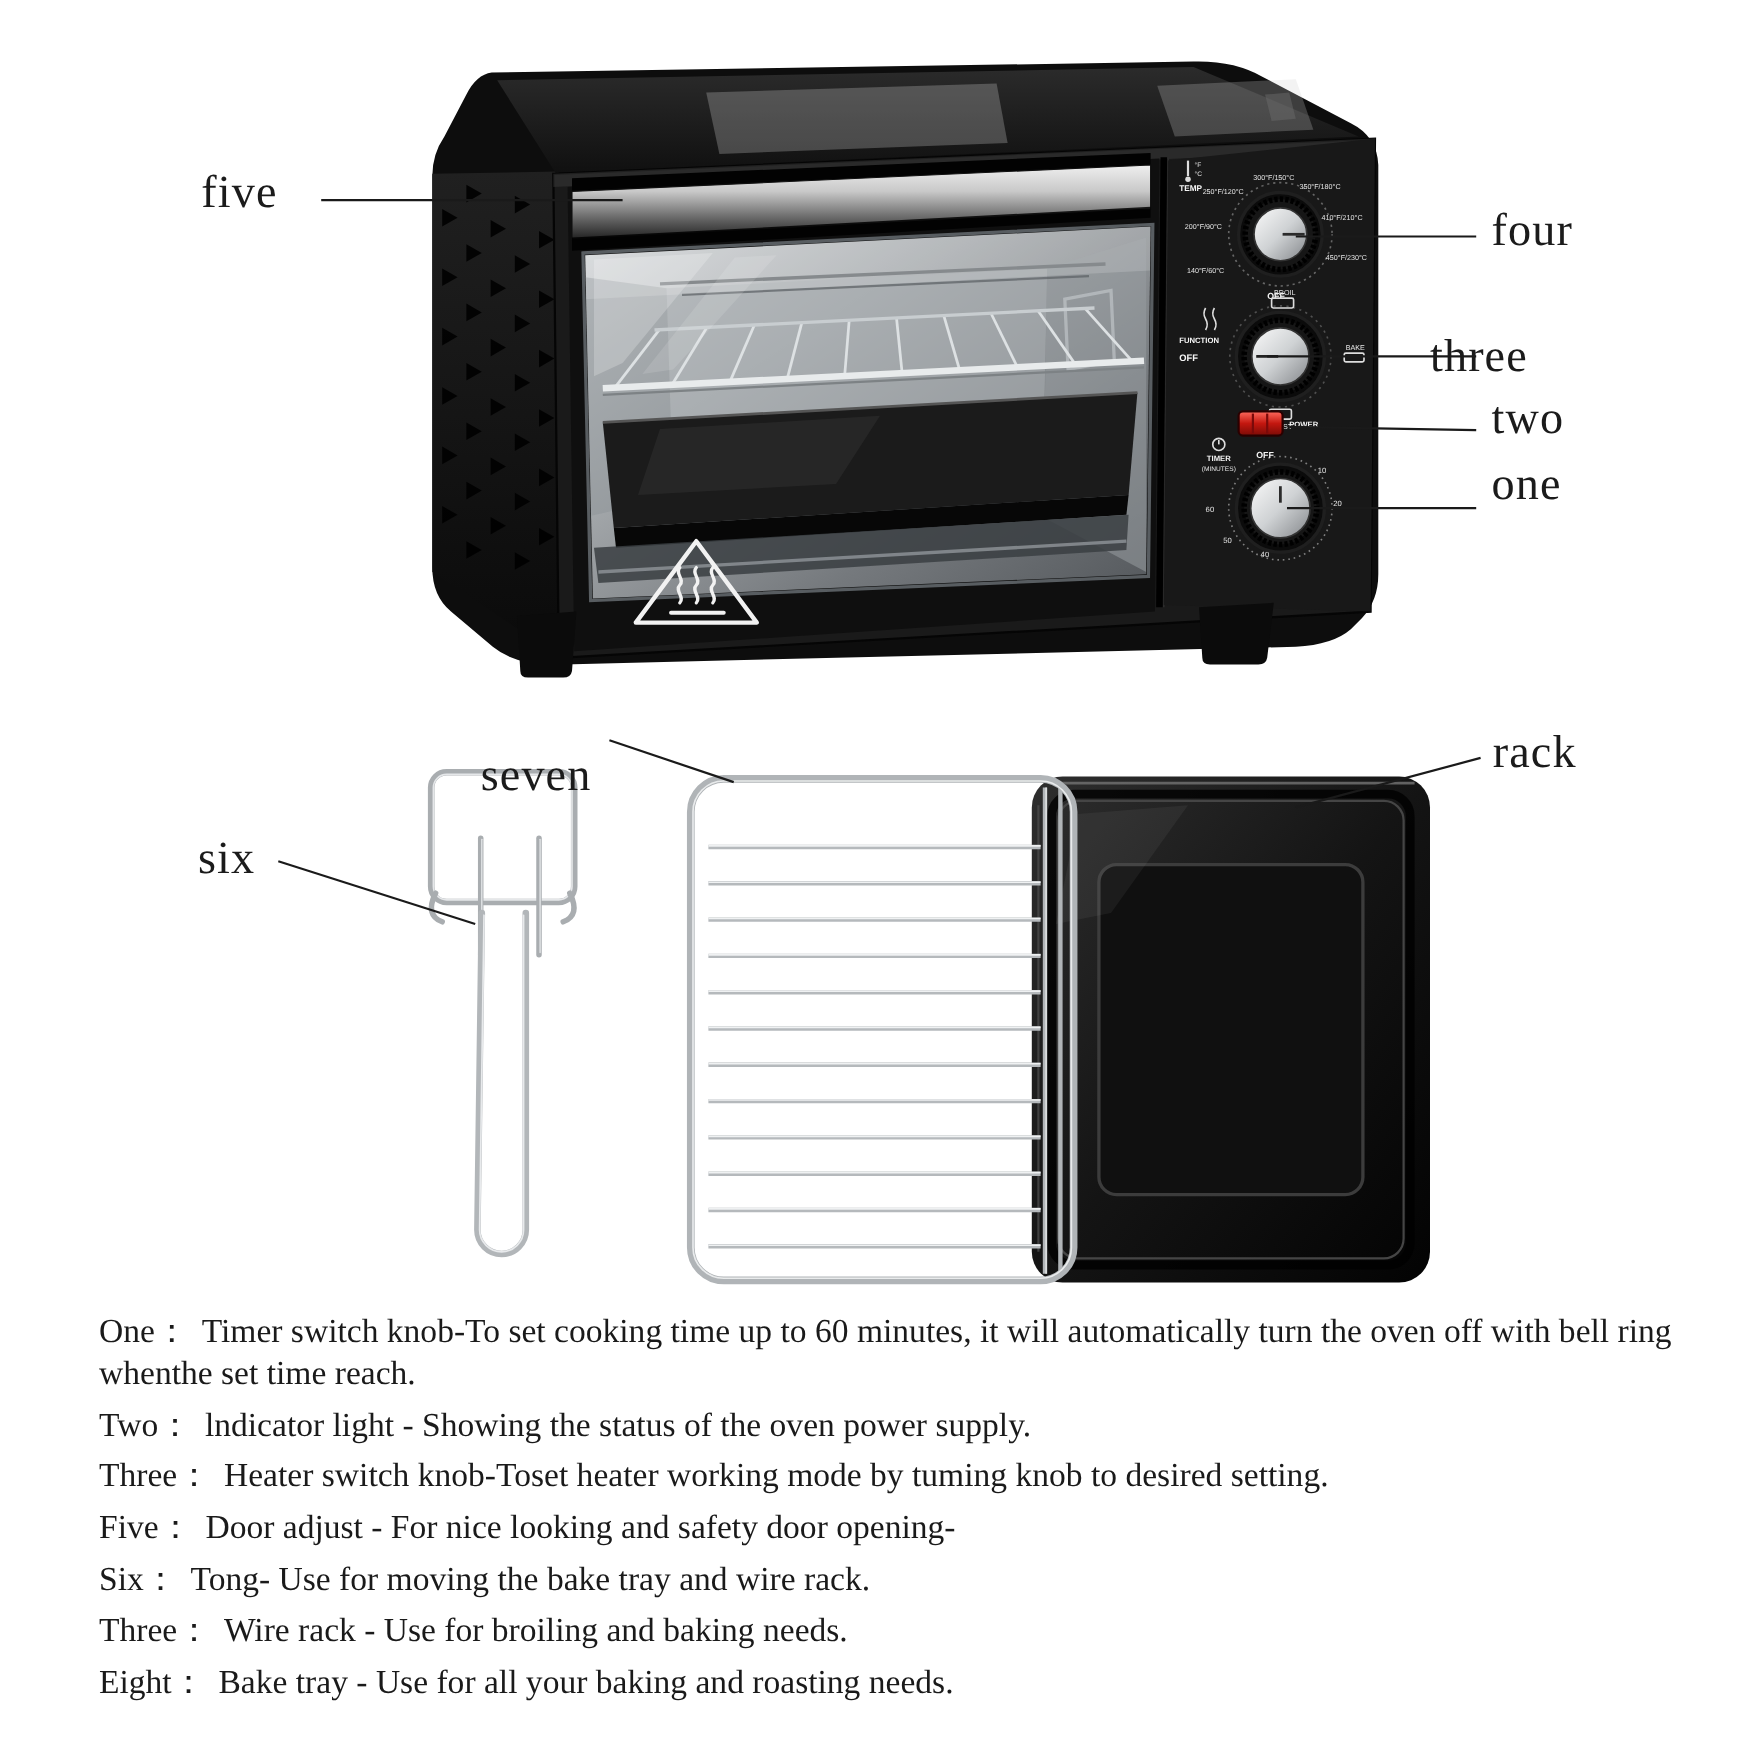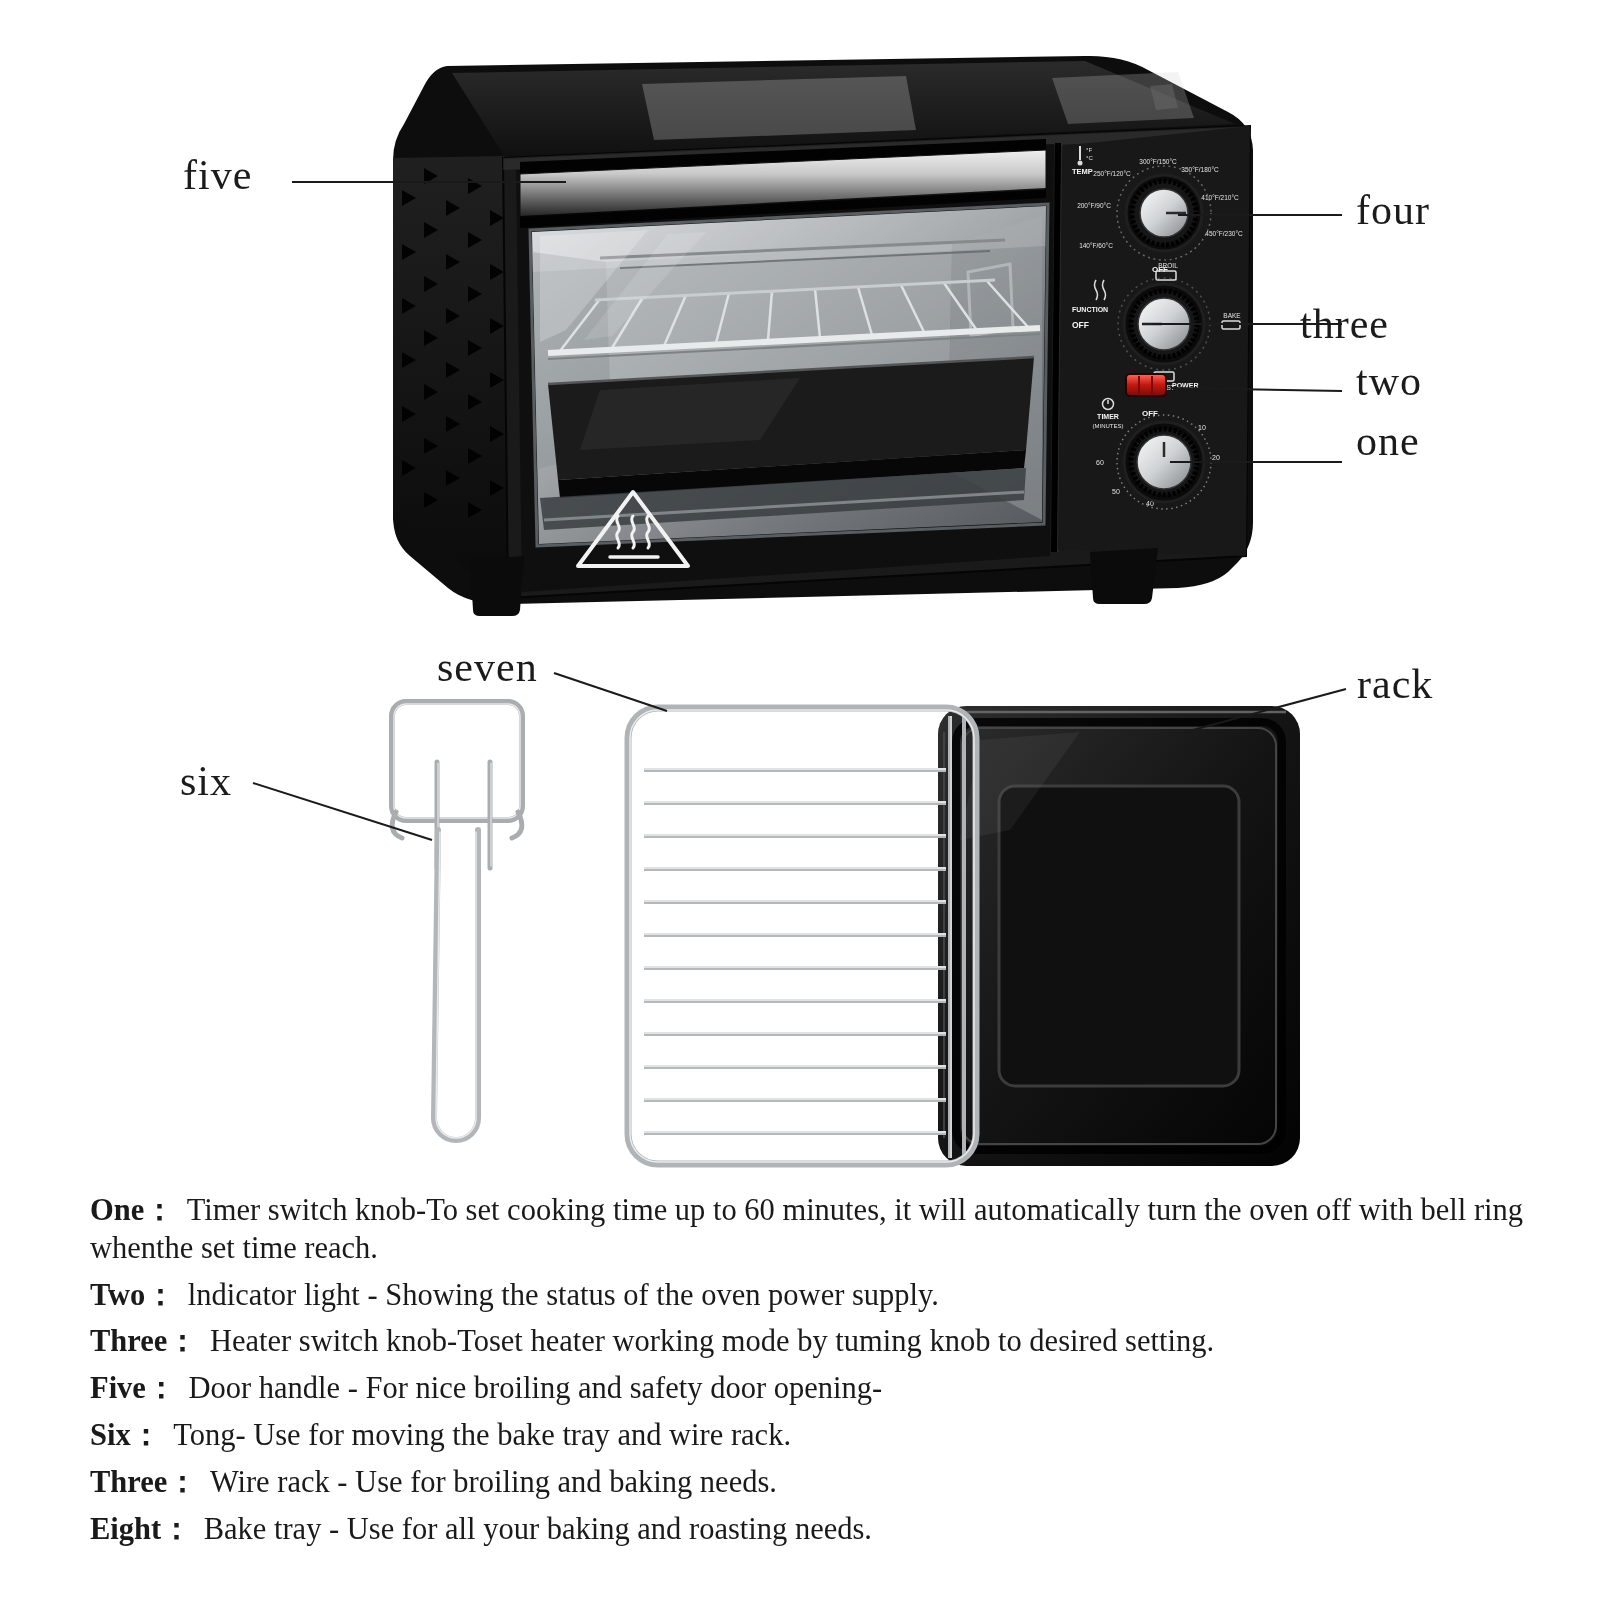--- a/index.html
+++ b/index.html
@@ -2,21 +2,21 @@
 <html><head>
 <meta charset="utf-8">
 <style>
   html,body{margin:0;padding:0;background:#ffffff;}
   .canvas{position:relative;width:1600px;height:1600px;background:#ffffff;overflow:hidden;
           font-family:"Liberation Serif",serif;}
   .scene{position:absolute;left:0;top:0;}
   .callout{position:absolute;font-size:42px;line-height:1;color:#1b1b1b;letter-spacing:1px;}
   .descriptions{position:absolute;left:90px;top:1192px;width:1436px;color:#1a1a1a;}
   .desc{margin:0 0 9px 0;font-size:30.5px;line-height:1.24;}
-  .term{font-weight:700;margin-right:12px;text-align:right;}
+  .term{font-weight:400;margin-right:12px;text-align:right;}
   .pt{font-family:"Liberation Sans",sans-serif;fill:#e3e3e3;}
   .pt-bold{font-weight:bold;fill:#f5f5f5;}
 </style>
 </head>
 <body>
 
 <div class="canvas">
 
 <svg class="scene" width="1600" height="1600" viewBox="0 0 1600 1600">
   <defs>
@@ -315,27 +315,27 @@
     <line x1="253" y1="783" x2="432" y2="840"></line>
     <line x1="1346" y1="689" x2="1178" y2="734"></line>
   </g>
 </svg>
 
 <span class="callout" style="left:183px;top:154px">five</span>
 <span class="callout" style="left:1356px;top:189px">four</span>
 <span class="callout" style="left:1300px;top:303px">three</span>
 <span class="callout" style="left:1356px;top:360px">two</span>
 <span class="callout" style="left:1356px;top:420px">one</span>
-<span class="callout" style="left:437px;top:646px">seven</span>
+<span class="callout" style="left:437px;top:684px">seven</span>
 <span class="callout" style="left:180px;top:760px">six</span>
 <span class="callout" style="left:1357px;top:663px">rack</span>
 
 <div class="descriptions">
   <p class="desc"><b class="term">One：</b><span>Timer switch knob-To set cooking time up to 60 minutes, it will automatically turn the oven off with bell ring whenthe set time reach.</span></p>
   <p class="desc"><b class="term">Two：</b><span>lndicator light - Showing the status of the oven power supply.</span></p>
   <p class="desc"><b class="term">Three：</b><span>Heater switch knob-Toset heater working mode by tuming knob to desired setting.</span></p>
-  <p class="desc"><b class="term">Five：</b><span>Door handle - For nice broiling and safety door opening-</span></p>
+  <p class="desc"><b class="term">Five：</b><span>Door adjust - For nice looking and safety door opening-</span></p>
   <p class="desc"><b class="term">Six：</b><span>Tong- Use for moving the bake tray and wire rack.</span></p>
   <p class="desc"><b class="term">Three：</b><span>Wire rack - Use for broiling and baking needs.</span></p>
   <p class="desc"><b class="term">Eight：</b><span>Bake tray - Use for all your baking and roasting needs.</span></p>
 </div>
 
 </div>
 
 </body></html>

